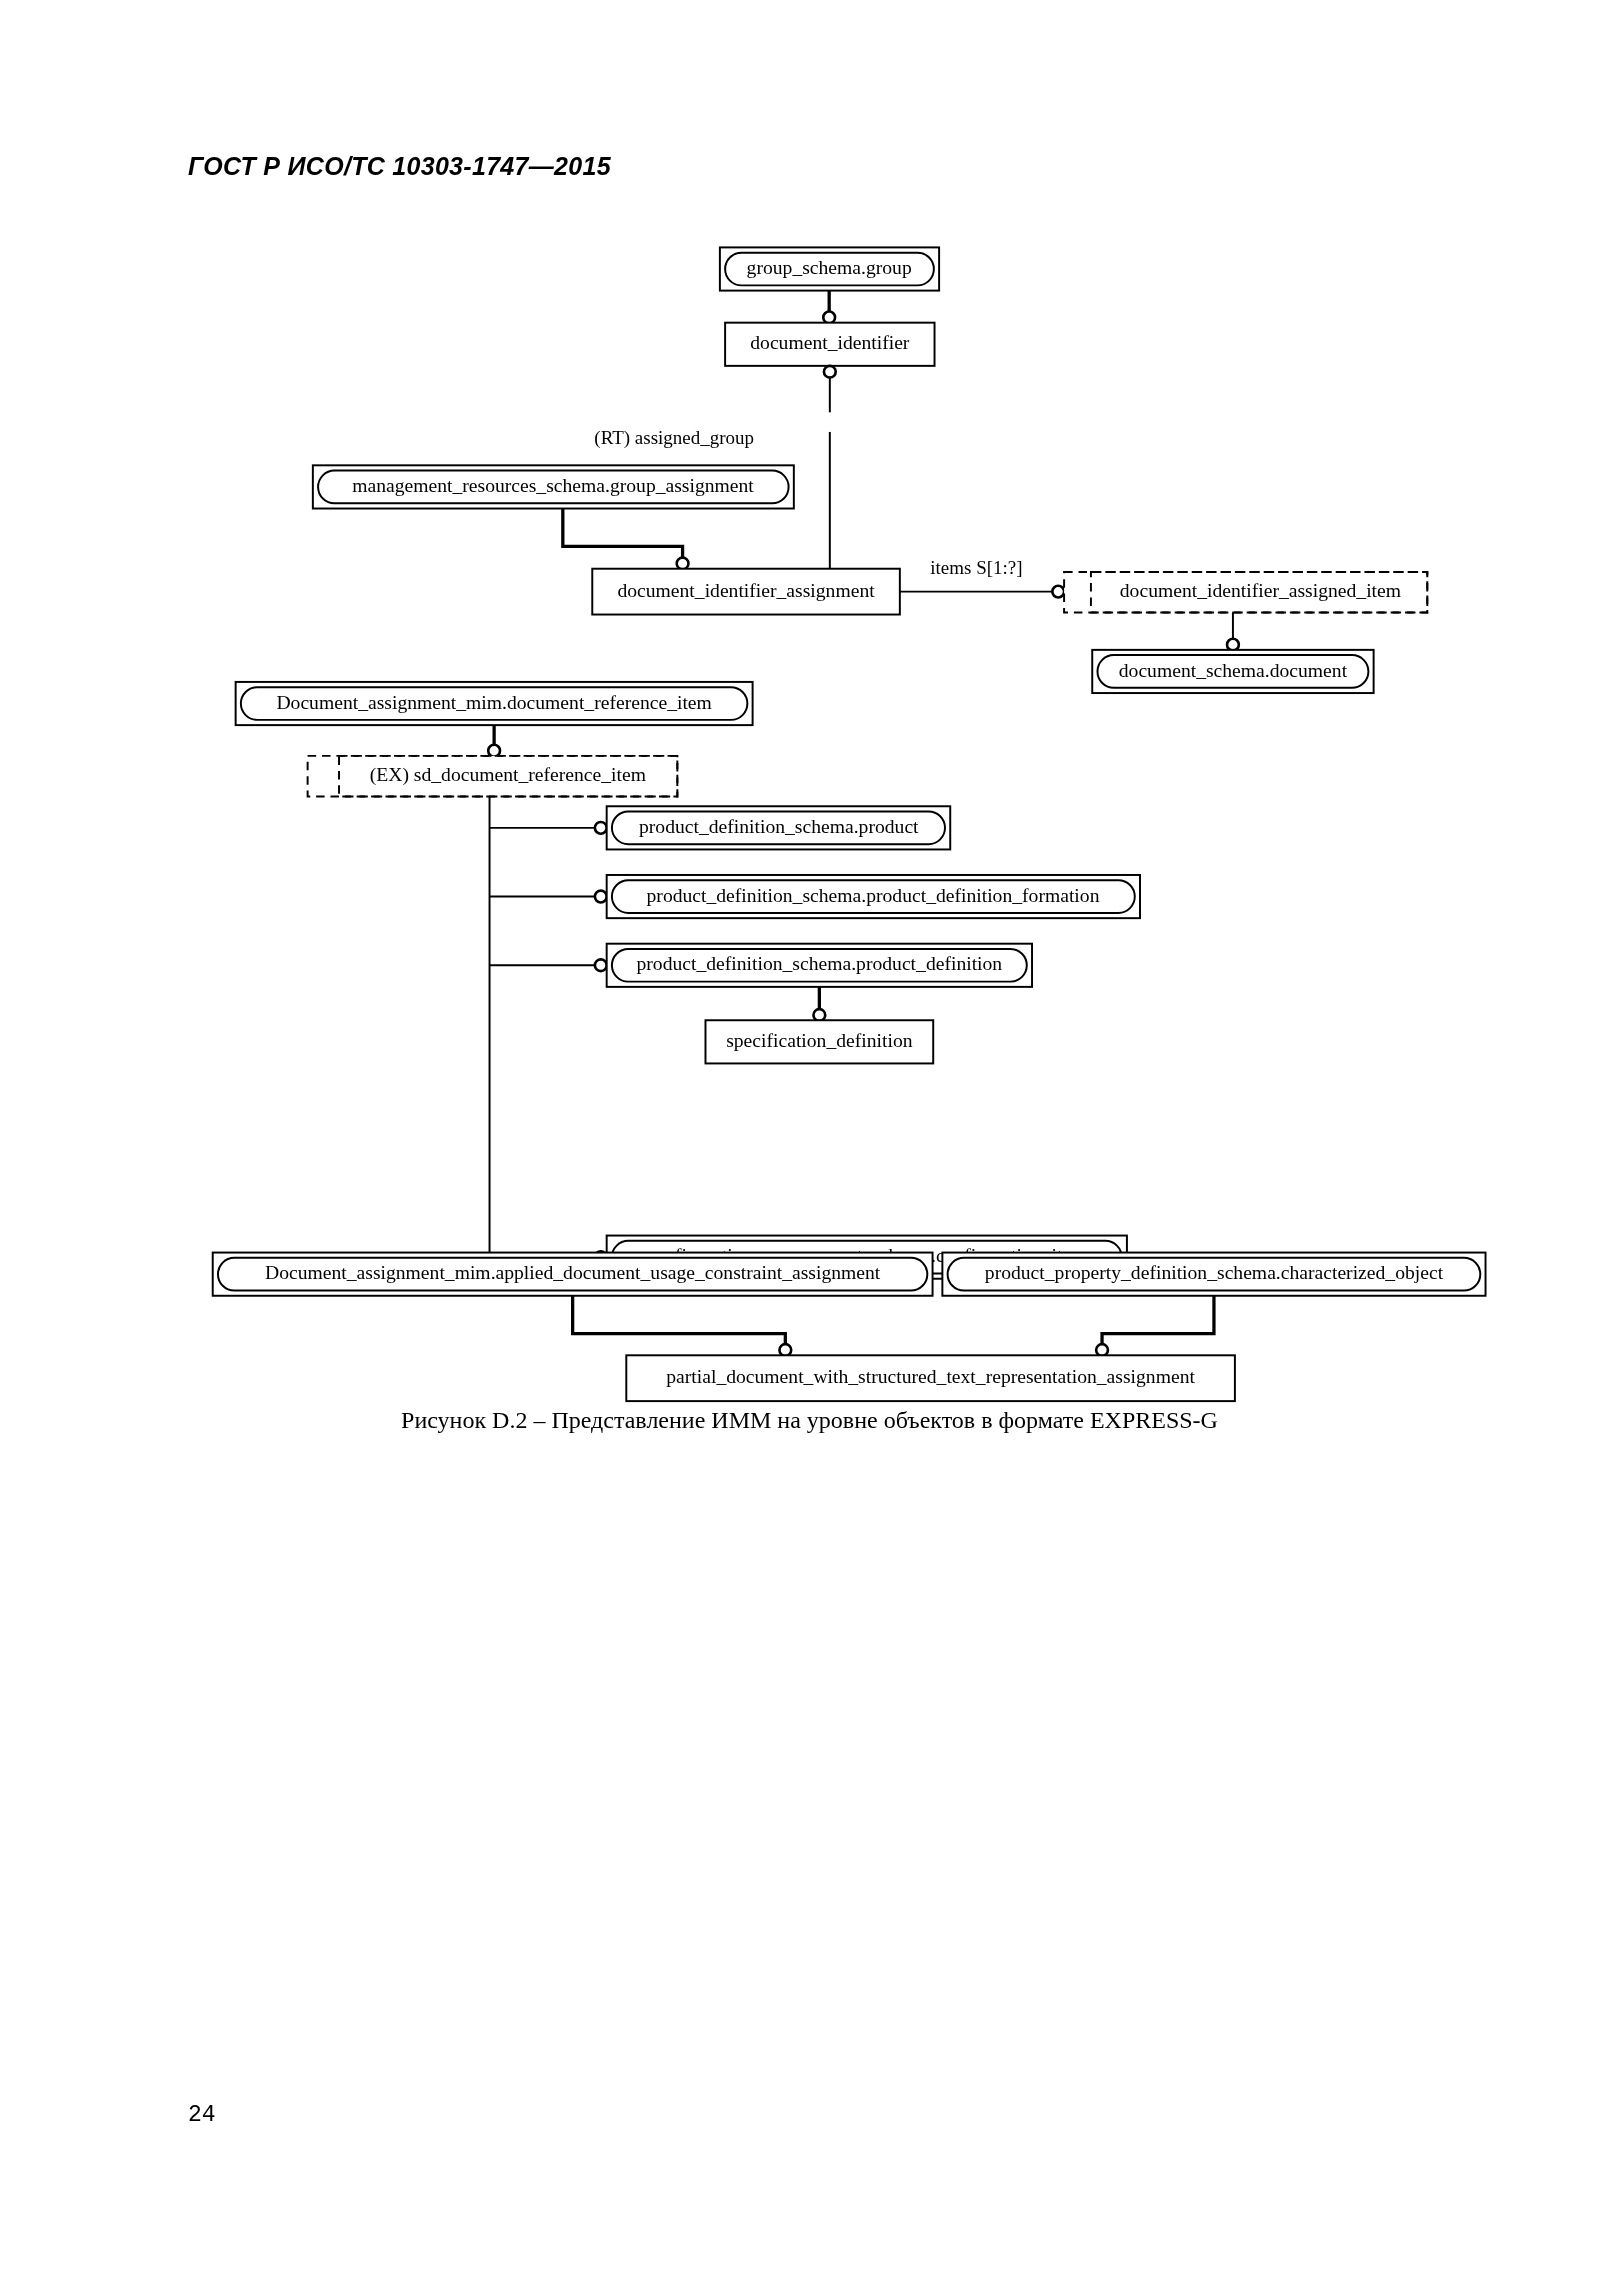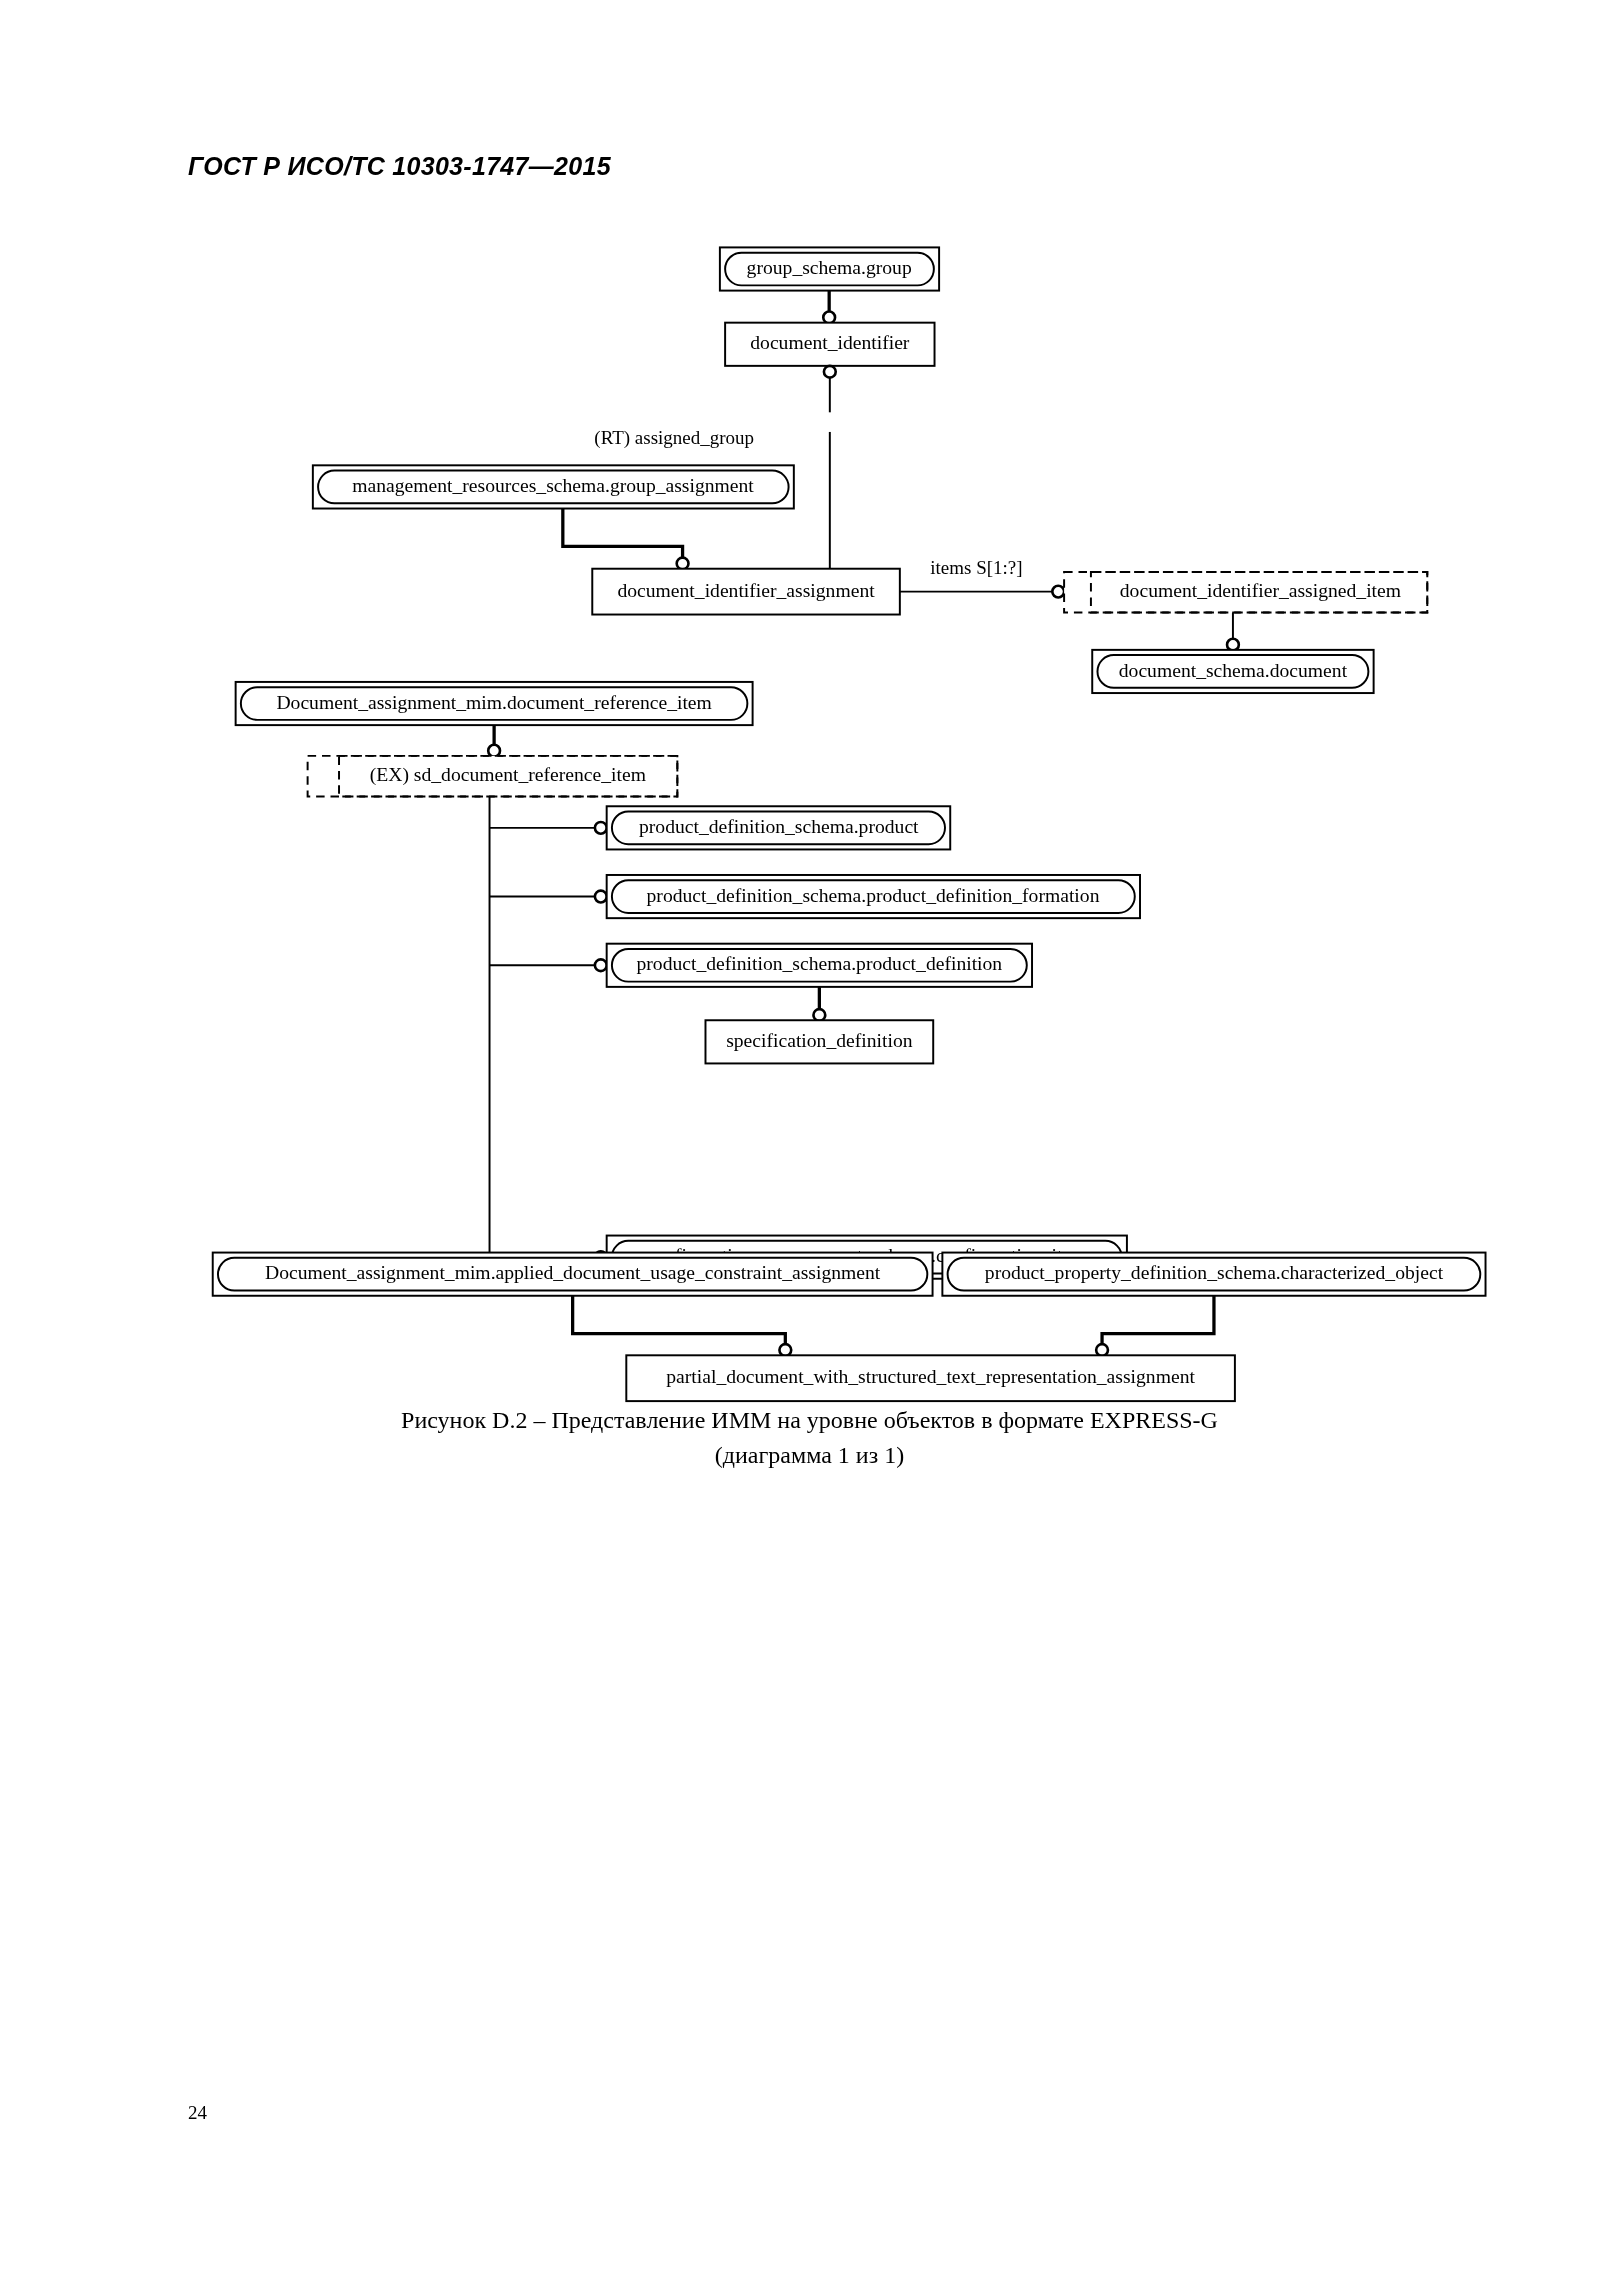--- a/index.html
+++ b/index.html
@@ -50,22 +50,22 @@
     line-height: 35px;
   }
   .caption-line {
     display: block;
     white-space: nowrap;
   }
   .page-number {
     position: absolute;
     left: 188px;
     top: 2102px;
-    font-family: Liberation Serif, serif;
-    font-size: 19px;
+    font-family: Liberation Mono, monospace;
+    font-size: 23px;
     color: #000000;
   }
   
   .eg-outer {
     fill: #ffffff;
     stroke: #000000;
     stroke-width: 3;
   }
   .eg-outer-dashed {
     fill: #ffffff;
@@ -275,19 +275,18 @@
       <g>
         <rect class="eg-outer" x="957" y="1741" width="930" height="70"></rect>
         <text class="eg-label" x="1422" y="1777" text-anchor="middle">partial_document_with_structured_text_representation_assignment</text>
       </g>
 
     </svg>
   </div>
 
   <div class="caption">
     <span class="caption-line">Рисунок D.2 – Представление ИММ на уровне объектов в формате EXPRESS-G</span>
-    <span class="caption-line">(диаграмма 1 из 1)</span>
   </div>
 
   <div class="page-number">24</div>
 
 </div>
 
 
 </body></html>

